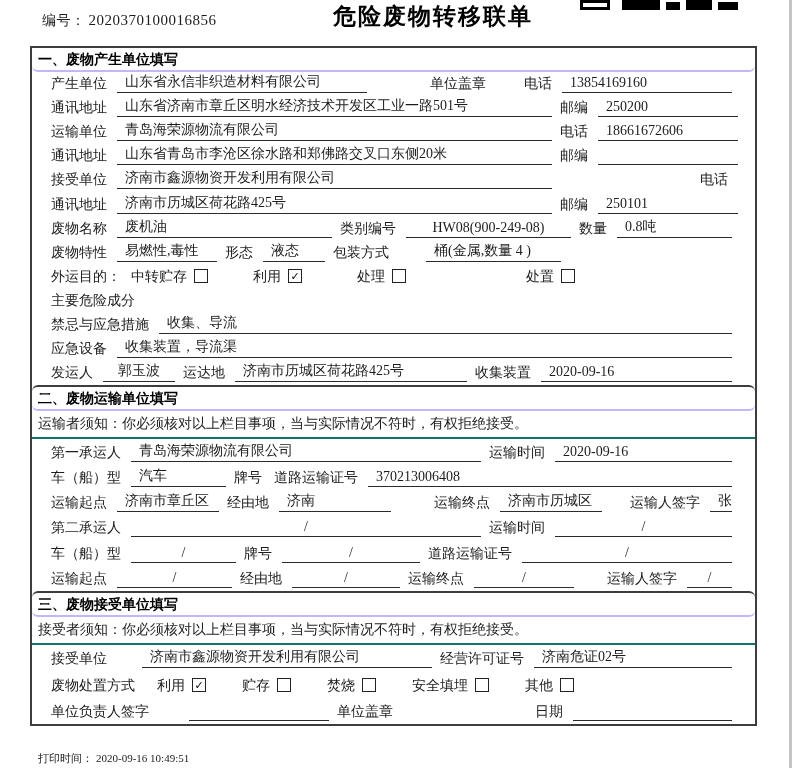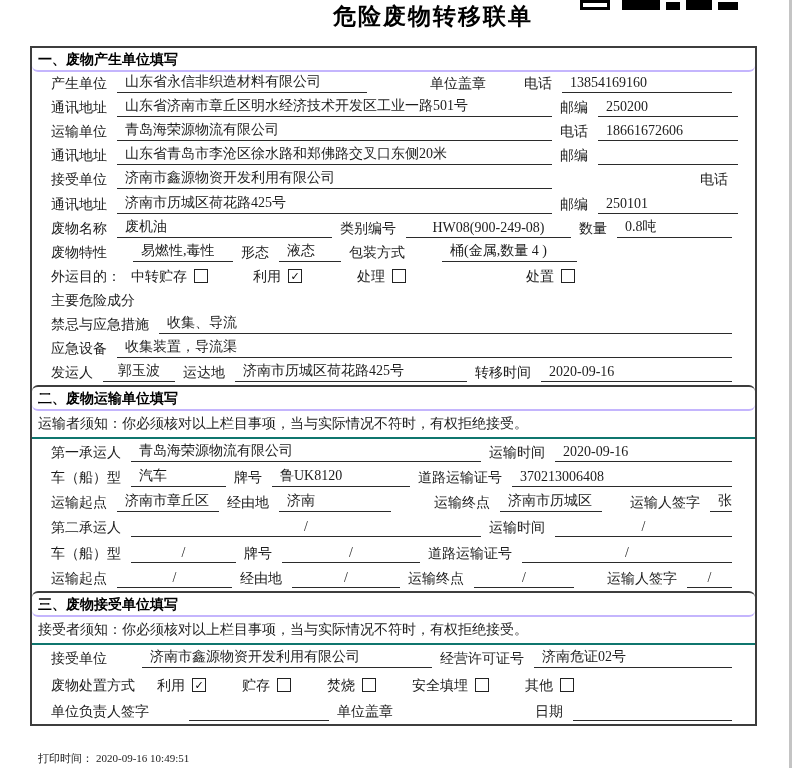--- a/index.html
+++ b/index.html
@@ -38,20 +38,23 @@
         box-sizing:content-box;}
   .footer{position:absolute;left:38px;top:751px;font-size:11px;}
   .footer .num{margin-left:3px;}
   .scan-edge{position:absolute;left:789px;top:0;width:3px;height:768px;background:#c4c4c4;}
 </style>
 </head>
 <body>
 
 <div class="sheet">
 
+  <div class="doc-no">
+    <span>编号：</span><span class="num">2020370100016856</span>
+  </div>
 
   <h1 class="title">危险废物转移联单</h1>
 
   <div class="qr">
     <i class="hollow" style="left:2px;top:0;width:30px;height:10px;"></i>
     <i style="left:44px;top:0;width:38px;height:10px;"></i>
     <i style="left:88px;top:2px;width:14px;height:8px;"></i>
     <i style="left:108px;top:0;width:26px;height:10px;"></i>
     <i style="left:140px;top:2px;width:20px;height:8px;"></i>
   </div>
@@ -105,21 +108,21 @@
         <div class="row">
           <span class="lab">废物名称</span>
           <span class="val" style="width: 215px;">废机油</span>
           <span class="lab">类别编号</span>
           <span class="val ctr" style="width: 165px;">HW08(900-249-08)</span>
           <span class="lab">数量</span>
           <span class="val grow">0.8吨</span>
         </div>
         <div class="row">
           <span class="lab">废物特性</span>
-          <span class="val" style="width: 100px; margin-left: 16px;">易燃性,毒性</span>
+          <span class="val" style="width: 100px;">易燃性,毒性</span>
           <span class="lab">形态</span>
           <span class="val" style="width: 62px;">液态</span>
           <span class="lab">包装方式</span>
           <span class="val" style="width: 135px; margin-left: 27px;">桶(金属,数量  4 )</span>
         </div>
         <div class="row">
           <span class="lab">外运目的：</span>
           <span class="cbg">
             <span class="lab2">中转贮存</span>
             <span class="cbox"></span>
@@ -149,39 +152,38 @@
         </div>
         <div class="row">
           <span class="lab">应急设备</span>
           <span class="val grow">收集装置，导流渠</span>
         </div>
         <div class="row">
           <span class="lab">发运人</span>
           <span class="val ctr" style="width: 72px;">郭玉波</span>
           <span class="lab">运达地</span>
           <span class="val" style="width: 232px;">济南市历城区荷花路425号</span>
-          <span class="lab">转移时间</span>
+          <span class="lab">收集装置</span>
           <span class="val grow">2020-09-16</span>
         </div>
       </div>
 
     <div class="sec-head bt">二、废物运输单位填写</div>
     <div class="note-row">运输者须知：你必须核对以上栏目事项，当与实际情况不符时，有权拒绝接受。</div>
     <div class="rows rows-s2">
         <div class="row">
           <span class="lab">第一承运人</span>
           <span class="val" style="width: 350px;">青岛海荣源物流有限公司</span>
           <span class="lab">运输时间</span>
           <span class="val grow">2020-09-16</span>
         </div>
         <div class="row">
           <span class="lab">车（船）型</span>
           <span class="val" style="width: 95px;">汽车</span>
           <span class="lab">牌号</span>
-          <span class="val" style="width: 138px;">鲁UK8120</span>
           <span class="lab">道路运输证号</span>
           <span class="val grow">370213006408</span>
         </div>
         <div class="row">
           <span class="lab">运输起点</span>
           <span class="val" style="width: 102px;">济南市章丘区</span>
           <span class="lab">经由地</span>
           <span class="val" style="width: 112px;">济南</span>
           <span class="spc" style="width: 35px;"></span>
           <span class="lab">运输终点</span>

